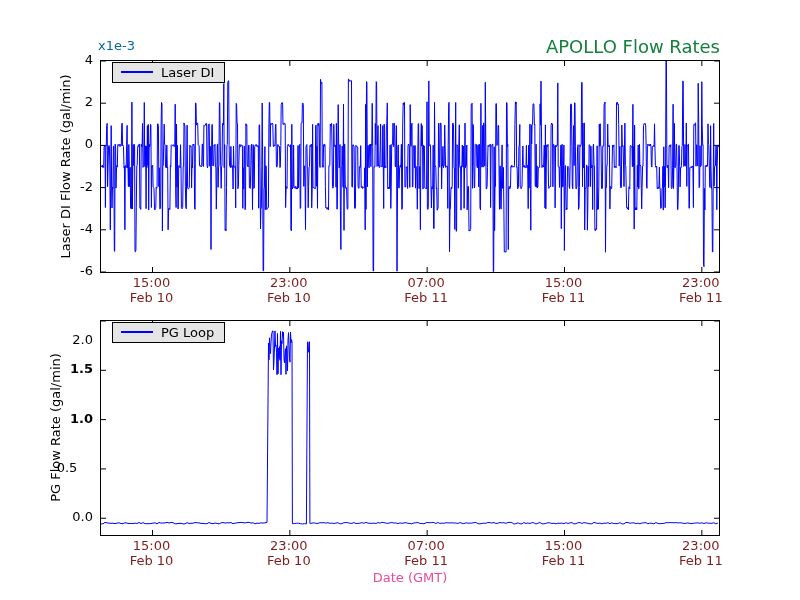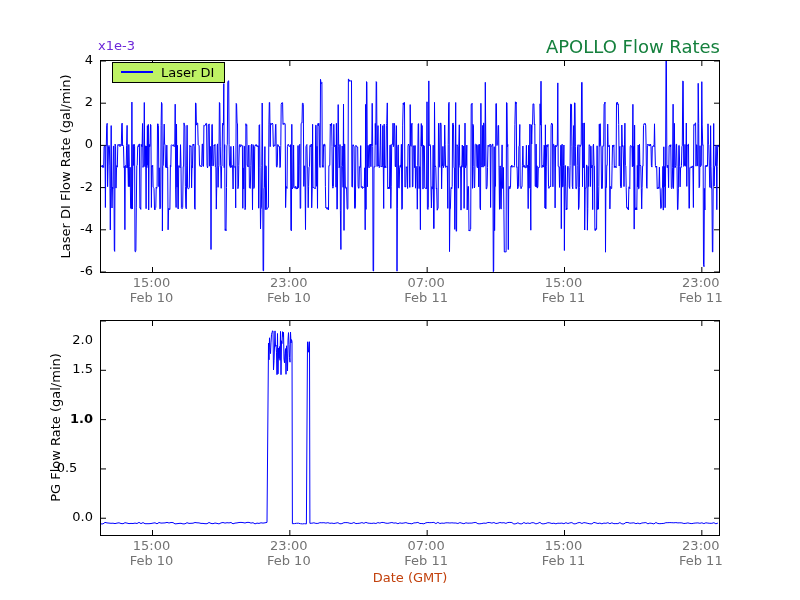--- a/index.html
+++ b/index.html
@@ -4,28 +4,28 @@
 <style>
   html,body{margin:0;padding:0;background:#fff;}
   #figure{
     position:relative;width:800px;height:600px;background:#ffffff;
     font-family:"DejaVu Sans","Liberation Sans",sans-serif;color:#000;
     overflow:hidden;
   }
   .axes{position:absolute;border:1px solid #000;background:#fff;box-sizing:border-box;}
   .plot{position:absolute;left:0;top:0;display:block;}
   .title{position:absolute;text-align:right;font-size:18px;color:#15803d;}
-  .offset-text{position:absolute;font-size:13px;color:#6d28d9;}
-  .xlabel{position:absolute;text-align:center;font-size:13px;color:#c2410c;}
+  .offset-text{position:absolute;font-size:13px;color:#0369a1;}
+  .xlabel{position:absolute;text-align:center;font-size:13px;color:#ec4899;}
   .ylabel{position:absolute;text-align:center;font-size:13px;color:#000;transform:rotate(-90deg);}
-  .xtick{position:absolute;width:70px;text-align:center;font-size:13px;line-height:14.5px;color:#737373;}
+  .xtick{position:absolute;width:70px;text-align:center;font-size:13px;line-height:14.5px;color:#7f1d1d;}
   .ytick{position:absolute;width:52px;text-align:right;font-size:13px;color:#000;}
   .legend{
     position:absolute;display:flex;align-items:center;gap:8px;
-    border:1.5px solid #000;background:#bef264;padding:1px 10px 2px 8px;height:16px;
+    border:1.5px solid #000;background:#e5e5e5;padding:1px 10px 2px 8px;height:16px;
   }
   .legend .sample{width:32px;height:2px;flex:0 0 32px;}
   .legend .label{font-size:13px;white-space:nowrap;}
 </style>
 </head>
 <body>
 
 <div id="figure">
 
   <div class="title" style="left:100px;top:36px;width:620px;">APOLLO Flow Rates</div>
@@ -88,20 +88,24 @@
           <line x1="613" y1="98.61751152073732" x2="618" y2="98.61751152073732"></line>
           <line x1="0" y1="147.926267281106" x2="5" y2="147.926267281106"></line>
           <line x1="613" y1="147.926267281106" x2="618" y2="147.926267281106"></line>
           <line x1="0" y1="197.23502304147465" x2="5" y2="197.23502304147465"></line>
           <line x1="613" y1="197.23502304147465" x2="618" y2="197.23502304147465"></line>
         </g>
         <path d="M0.0 202.9 L2.0 202.9 L4.0 201.4 L6.0 201.9 L8.0 202.1 L10.0 202.3 L12.0 202.2 L14.0 202.6 L16.0 202.1 L18.0 201.8 L20.0 202.5 L22.0 202.7 L24.0 201.7 L26.0 202.1 L28.0 202.6 L30.0 202.4 L32.0 202.5 L34.0 202.1 L36.0 202.5 L38.0 201.4 L40.0 202.6 L42.0 201.6 L44.0 202.7 L46.0 202.7 L48.0 202.7 L50.0 202.5 L52.0 202.1 L54.0 201.8 L56.0 202.8 L58.0 201.5 L60.0 202.1 L62.0 202.0 L64.0 201.9 L66.0 201.4 L68.0 202.0 L70.0 201.5 L72.0 201.6 L74.0 202.9 L76.0 202.7 L78.0 202.4 L80.0 202.3 L82.0 202.9 L84.0 202.8 L86.0 201.7 L88.0 202.4 L90.0 202.3 L92.0 202.2 L94.0 201.5 L96.0 201.8 L98.0 201.9 L100.0 202.4 L102.0 202.4 L104.0 202.7 L106.0 202.7 L108.0 201.5 L110.0 202.4 L112.0 202.7 L114.0 202.0 L116.0 202.4 L118.0 202.9 L120.0 201.9 L122.0 201.5 L124.0 202.1 L126.0 201.7 L128.0 201.9 L130.0 201.5 L132.0 202.8 L134.0 202.1 L136.0 201.9 L138.0 201.5 L140.0 201.4 L142.0 201.6 L144.0 202.0 L146.0 201.4 L148.0 201.4 L150.0 202.1 L152.0 201.7 L154.0 202.9 L156.0 202.1 L158.0 202.4 L160.0 201.8 L162.0 202.1 L164.0 201.8 L166.0 201.4 L167.5 22.1 L168.0 38.8 L168.5 16.8 L169.0 26.6 L169.5 32.6 L170.0 21.9 L170.5 13.3 L171.0 11.7 L171.5 9.9 L172.0 9.9 L172.5 48.9 L173.0 39.6 L173.5 26.0 L174.0 9.9 L174.5 25.3 L175.0 24.0 L175.5 31.2 L176.0 53.7 L176.5 12.5 L177.0 52.9 L177.5 27.1 L178.0 37.4 L178.5 25.6 L179.0 39.3 L179.5 10.4 L180.0 53.7 L180.5 19.8 L181.0 22.6 L181.5 10.7 L182.0 15.6 L182.5 11.3 L183.0 38.0 L183.5 41.8 L184.0 32.5 L184.5 27.6 L185.0 53.3 L185.5 24.8 L186.0 32.5 L186.5 50.0 L187.0 19.1 L187.5 11.6 L188.0 23.5 L188.5 36.7 L189.0 41.2 L189.5 11.0 L190.0 22.0 L190.5 18.6 L191.0 20.6 L191.4 202.7 L193.4 202.6 L195.4 202.3 L197.4 202.2 L199.4 202.7 L201.4 202.9 L203.4 202.7 L205.4 202.9 L206.5 20.8 L207.0 28.8 L207.5 31.2 L208.0 20.7 L208.5 20.9 L208.9 202.3 L210.9 202.2 L212.9 201.8 L214.9 202.4 L216.9 202.4 L218.9 201.7 L220.9 201.8 L222.9 201.7 L224.9 202.1 L226.9 201.7 L228.9 202.3 L230.9 202.1 L232.9 202.5 L234.9 202.1 L236.9 201.7 L238.9 202.8 L240.9 202.6 L242.9 201.7 L244.9 201.6 L246.9 201.7 L248.9 202.3 L250.9 202.4 L252.9 201.5 L254.9 202.6 L256.9 202.4 L258.9 202.2 L260.9 201.6 L262.9 202.3 L264.9 201.4 L266.9 202.1 L268.9 202.3 L270.9 202.4 L272.9 202.1 L274.9 202.5 L276.9 201.6 L278.9 202.1 L280.9 201.4 L282.9 201.6 L284.9 202.2 L286.9 202.3 L288.9 201.9 L290.9 201.5 L292.9 202.1 L294.9 201.9 L296.9 202.7 L298.9 201.9 L300.9 202.3 L302.9 202.0 L304.9 201.6 L306.9 202.3 L308.9 202.5 L310.9 202.8 L312.9 201.9 L314.9 201.8 L316.9 201.4 L318.9 202.5 L320.9 202.5 L322.9 202.8 L324.9 201.8 L326.9 201.5 L328.9 201.7 L330.9 201.6 L332.9 201.4 L334.9 202.6 L336.9 201.4 L338.9 202.5 L340.9 202.1 L342.9 202.3 L344.9 201.8 L346.9 201.8 L348.9 202.0 L350.9 201.8 L352.9 202.0 L354.9 202.0 L356.9 202.5 L358.9 201.6 L360.9 202.2 L362.9 202.7 L364.9 201.8 L366.9 202.2 L368.9 202.1 L370.9 202.1 L372.9 201.6 L374.9 201.5 L376.9 202.7 L378.9 202.8 L380.9 202.5 L382.9 202.1 L384.9 202.3 L386.9 201.5 L388.9 201.6 L390.9 202.1 L392.9 201.5 L394.9 202.5 L396.9 202.2 L398.9 201.5 L400.9 201.9 L402.9 201.7 L404.9 202.4 L406.9 201.5 L408.9 201.4 L410.9 201.6 L412.9 203.0 L414.9 202.7 L416.9 201.8 L418.9 202.8 L420.9 202.8 L422.9 201.5 L424.9 202.5 L426.9 202.0 L428.9 202.5 L430.9 201.7 L432.9 201.8 L434.9 202.9 L436.9 202.3 L438.9 201.4 L440.9 202.8 L442.9 202.8 L444.9 202.4 L446.9 201.7 L448.9 201.9 L450.9 202.5 L452.9 202.2 L454.9 202.8 L456.9 202.2 L458.9 202.3 L460.9 202.1 L462.9 202.7 L464.9 201.7 L466.9 202.5 L468.9 201.9 L470.9 201.6 L472.9 202.9 L474.9 202.7 L476.9 201.8 L478.9 201.5 L480.9 202.5 L482.9 201.6 L484.9 201.9 L486.9 202.4 L488.9 202.8 L490.9 202.8 L492.9 201.4 L494.9 201.9 L496.9 202.5 L498.9 202.1 L500.9 202.8 L502.9 202.1 L504.9 202.3 L506.9 201.7 L508.9 202.7 L510.9 201.8 L512.9 202.7 L514.9 202.6 L516.9 202.6 L518.9 201.6 L520.9 202.9 L522.9 202.9 L524.9 201.5 L526.9 201.5 L528.9 202.2 L530.9 202.0 L532.9 201.8 L534.9 202.7 L536.9 202.1 L538.9 202.8 L540.9 202.0 L542.9 201.8 L544.9 201.6 L546.9 202.8 L548.9 202.1 L550.9 202.4 L552.9 202.9 L554.9 201.5 L556.9 202.5 L558.9 202.7 L560.9 202.5 L562.9 202.4 L564.9 201.7 L566.9 201.7 L568.9 201.6 L570.9 201.7 L572.9 201.8 L574.9 201.6 L576.9 201.9 L578.9 201.8 L580.9 201.9 L582.9 202.5 L584.9 202.3 L586.9 201.9 L588.9 202.4 L590.9 202.6 L592.9 202.2 L594.9 202.0 L596.9 201.9 L598.9 202.3 L600.9 201.8 L602.9 202.6 L604.9 201.8 L606.9 202.1 L608.9 202.3 L610.9 202.3 L612.9 201.7 L614.9 202.8 L616.9 202.1" fill="none" stroke="#0000ff" stroke-width="1"></path>
       </svg>
   </div>
   <div class="ylabel" style="left:-53px;top:420px;width:216px;">PG Flow Rate (gal/min)</div>
+  <div class="legend" style="left:112px;top:322px;">
+    <div class="sample" id="legend-sample-1" style="background: rgb(0, 0, 255);"></div>
+    <div class="label">PG Loop</div>
+  </div>
 
   <div class="xlabel" style="left:100px;top:570px;width:620px;">Date (GMT)</div>
 
   <div id="ticklabels">
       <div class="xtick" style="left: 116.5px; top: 276px;">
         <div>15:00</div>
         <div>Feb 10</div>
       </div>
       <div class="xtick" style="left: 253.833px; top: 276px;">
         <div>23:00</div>
@@ -139,18 +143,18 @@
       </div>
       <div class="xtick" style="left: 528.5px; top: 539px;">
         <div>15:00</div>
         <div>Feb 11</div>
       </div>
       <div class="xtick" style="left: 665.833px; top: 539px;">
         <div>23:00</div>
         <div>Feb 11</div>
       </div>
       <div class="ytick" style="left: 41px; top: 312px; margin-top: 20px;">2.0</div>
-      <div class="ytick" style="left: 41px; top: 361.309px;">1.5</div>
+      <div class="ytick" style="left: 41px; top: 361.309px; font-weight: bold;">1.5</div>
       <div class="ytick" style="left: 41px; top: 410.618px; font-weight: bold;">1.0</div>
       <div class="ytick" style="left: 41px; top: 459.926px; text-align: center;">0.5</div>
       <div class="ytick" style="left: 41px; top: 509.235px;">0.0</div>
     </div>
 </div>
 
 </body></html>

